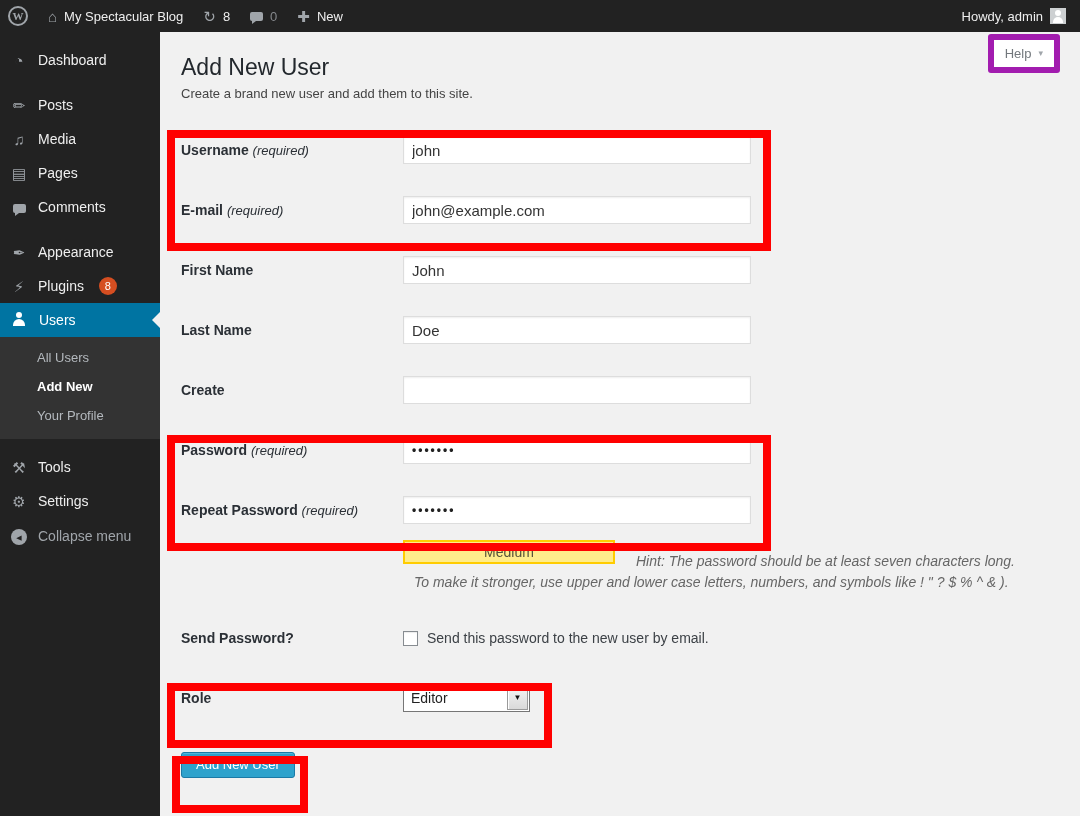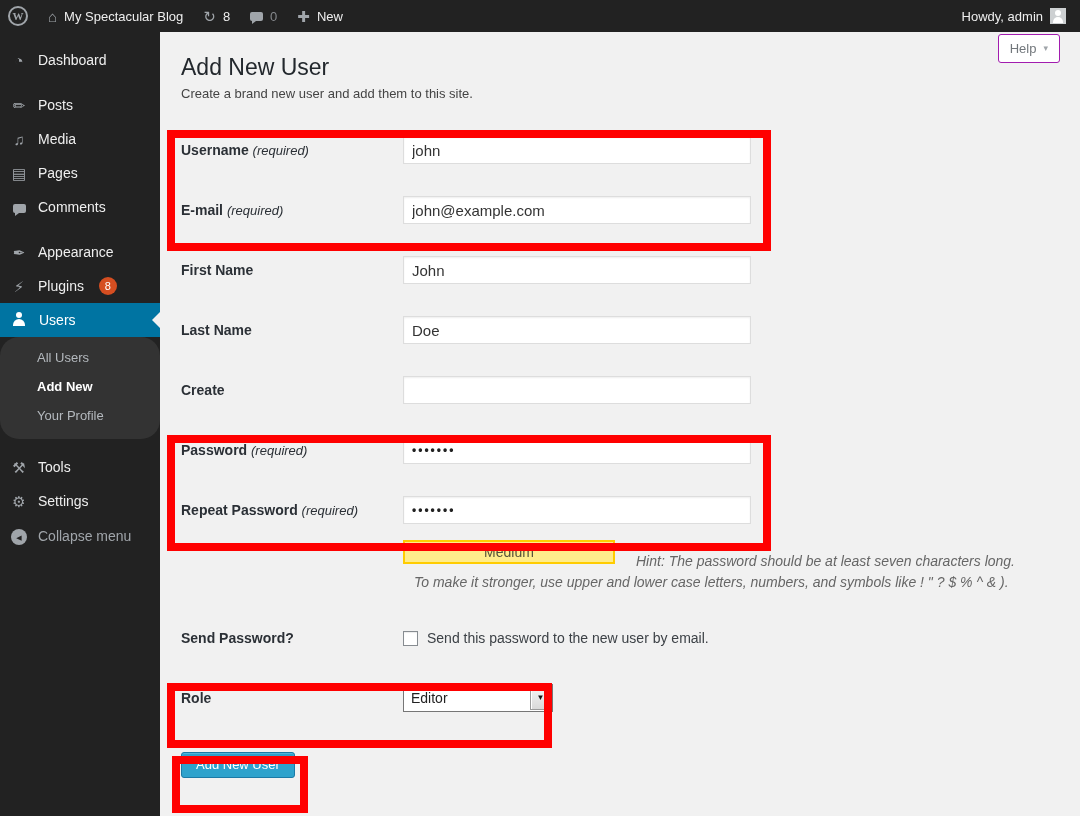--- a/index.html
+++ b/index.html
@@ -51,34 +51,34 @@
     border:8px solid transparent; border-right-color:#f1f1f1;
   }
   .person { width:14px; height:15px; position:relative; display:inline-block; }
   .person::before { content:""; position:absolute; top:0; left:4px; width:6px; height:6px; border-radius:50%; background:#fff; }
   .person::after  { content:""; position:absolute; bottom:1px; left:1px; width:12px; height:7px; border-radius:6px 6px 0 0; background:#fff; }
   .badge {
     background:#d54e21; color:#fff; border-radius:50%;
     min-width:18px; height:18px; line-height:18px; font-size:11px;
     text-align:center; margin-left:6px; padding:0 2px;
   }
-  .submenu { background:#333; padding:6px 0 9px;border-radius:19px; }
+  .submenu { background:#333; padding:6px 0 9px; }
   .submenu-item { padding:7px 0 7px 37px; font-size:13px; color:#b4b9be; cursor:pointer; }
   .submenu-item.current { color:#fff; font-weight:bold; }
   .collapse-item { margin-top:1px; color:#a0a5aa; }
   .collapse-icon {
     width:16px; height:16px; border-radius:50%; background:#a0a5aa; color:#222;
     display:inline-flex; align-items:center; justify-content:center; font-size:7px; line-height:1;
   }
 
   
   .content { position:absolute; top:32px; left:160px; width:920px; height:784px; padding:0 20px 0 21px; }
   .help-btn {
     position:absolute; top:2px; right:20px;
-    background:#fff; border:1px solid #a21caf; border-radius:3px;
+    background:#fff; border:6px solid #a21caf; border-radius:3px;
     padding:6px 11px; font-size:13px; color:#72777c;
     display:flex; align-items:center; gap:7px; cursor:pointer;
   }
   .help-caret { font-size:9px; color:#a0a5aa; line-height:1; }
   .page-title { font-size:23px; font-weight:400; color:#23282d; margin:21px 0 0; line-height:29px; }
   .subtitle { font-size:13px; color:#444; margin:4px 0 0; line-height:16px; }
 
   .form { margin-top:18px; }
   .form-row { display:flex; align-items:center; height:60px; }
   .row-label { width:222px; flex:none; font-size:14px; font-weight:600; color:#2b3036; }
@@ -101,21 +101,21 @@
 
   .send-row { height:56px; margin-top:6px; }
   .checkbox-wrap { display:flex; align-items:center; gap:9px; font-size:14px; color:#3c4146; }
   .checkbox {
     width:15px; height:15px; background:#fff; border:1px solid #878c91;
     box-shadow:inset 0 1px 1px rgba(0,0,0,.08); cursor:pointer; flex:none;
   }
 
   .role-row { height:56px; margin-top:4px; }
   .select {
-    width:150px; height:28px; background:#fff; border:1px solid #767676;
+    width:127px; height:28px; background:#fff; border:1px solid #767676;
     display:flex; align-items:center; justify-content:space-between;
     font-size:14px; color:#222; cursor:pointer;
   }
   .select-value { padding-left:7px; }
   .select-arrow-btn {
     width:21px; height:24px; margin-right:1px; flex:none;
     background:linear-gradient(#f4f4f4,#d9d9d9);
     border:1px solid #9a9a9a;
     box-shadow:inset 1px 1px 0 #fff;
     display:flex; align-items:center; justify-content:center;

